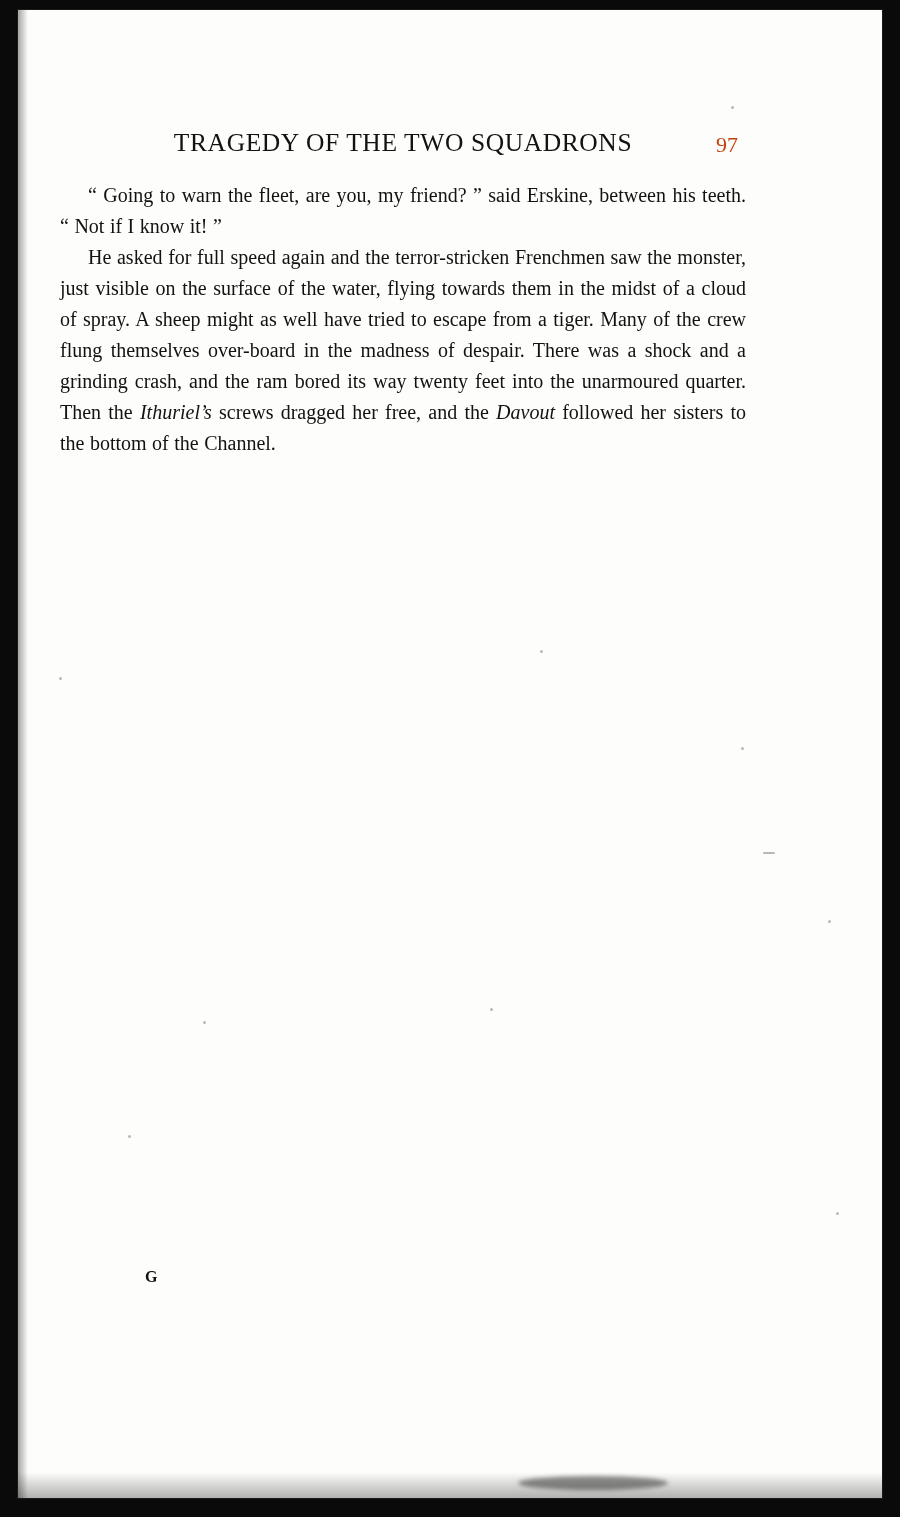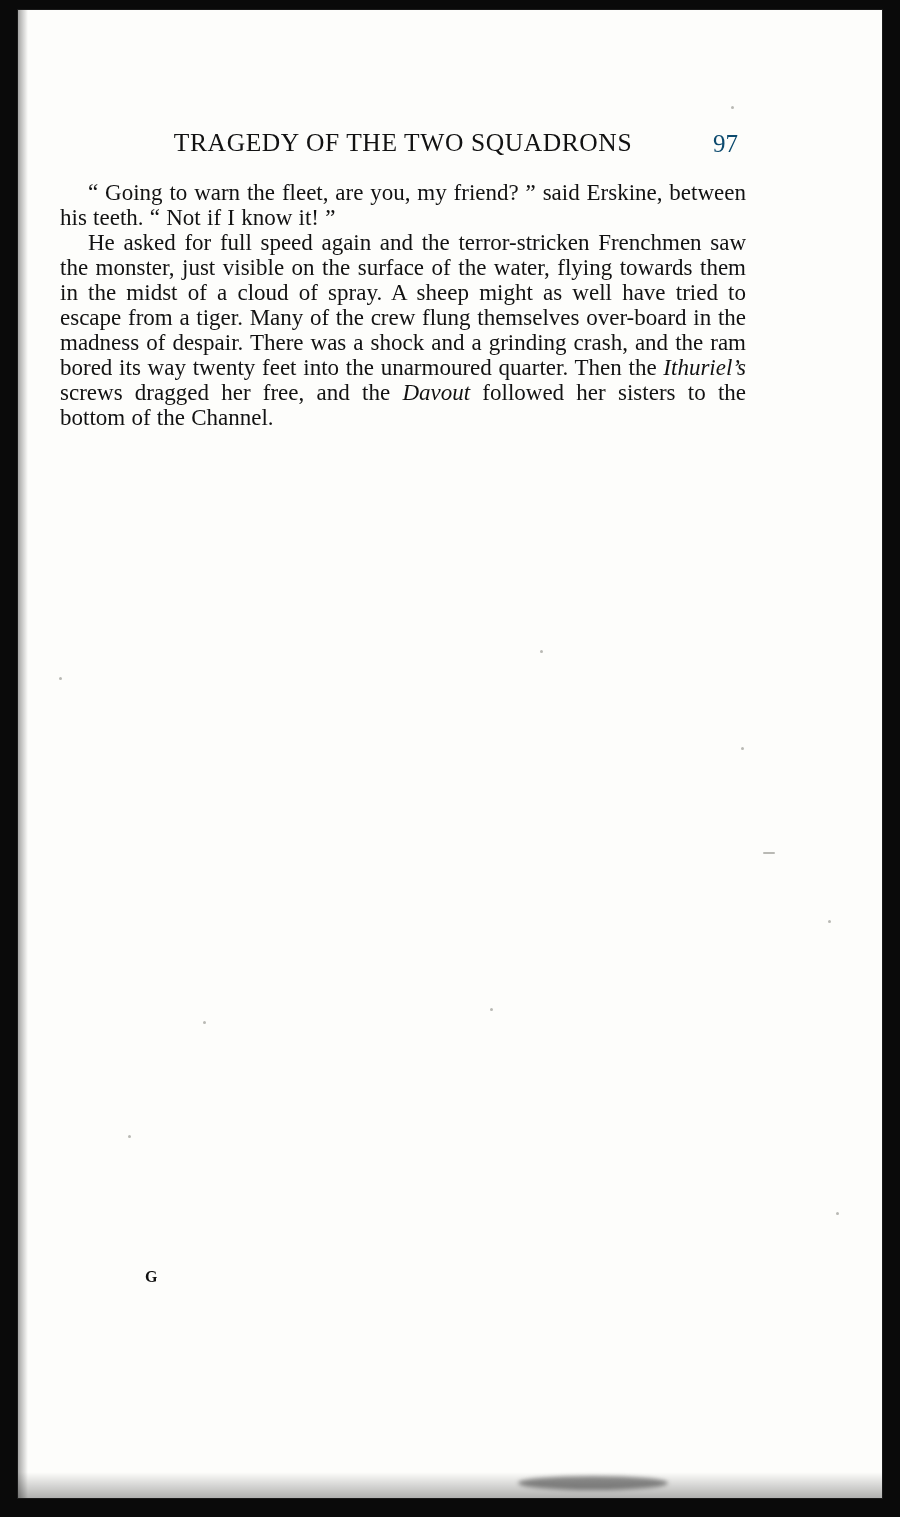--- a/index.html
+++ b/index.html
@@ -78,28 +78,28 @@
   .running-head {
     font-size: 25.5px;
     letter-spacing: 0.6px;
     color: #121212;
     white-space: nowrap;
   }
   .folio {
     position: absolute;
     right: 8px;
     bottom: 0;
-    font-size: 25px;
-    color: #0c4a6e;
+    font-size: 22px;
+    color: #c2410c;
   }
 
   p.body {
     margin: 0;
-    font-size: 23px;
-    line-height: 25px;
+    font-size: 20px;
+    line-height: 31px;
     color: #121212;
     text-align: justify;
     text-justify: inter-word;
     word-spacing: 0.5px;
   }
   p.body.first {
     margin-bottom: 0;
   }
   .indent {
     display: inline-block;

